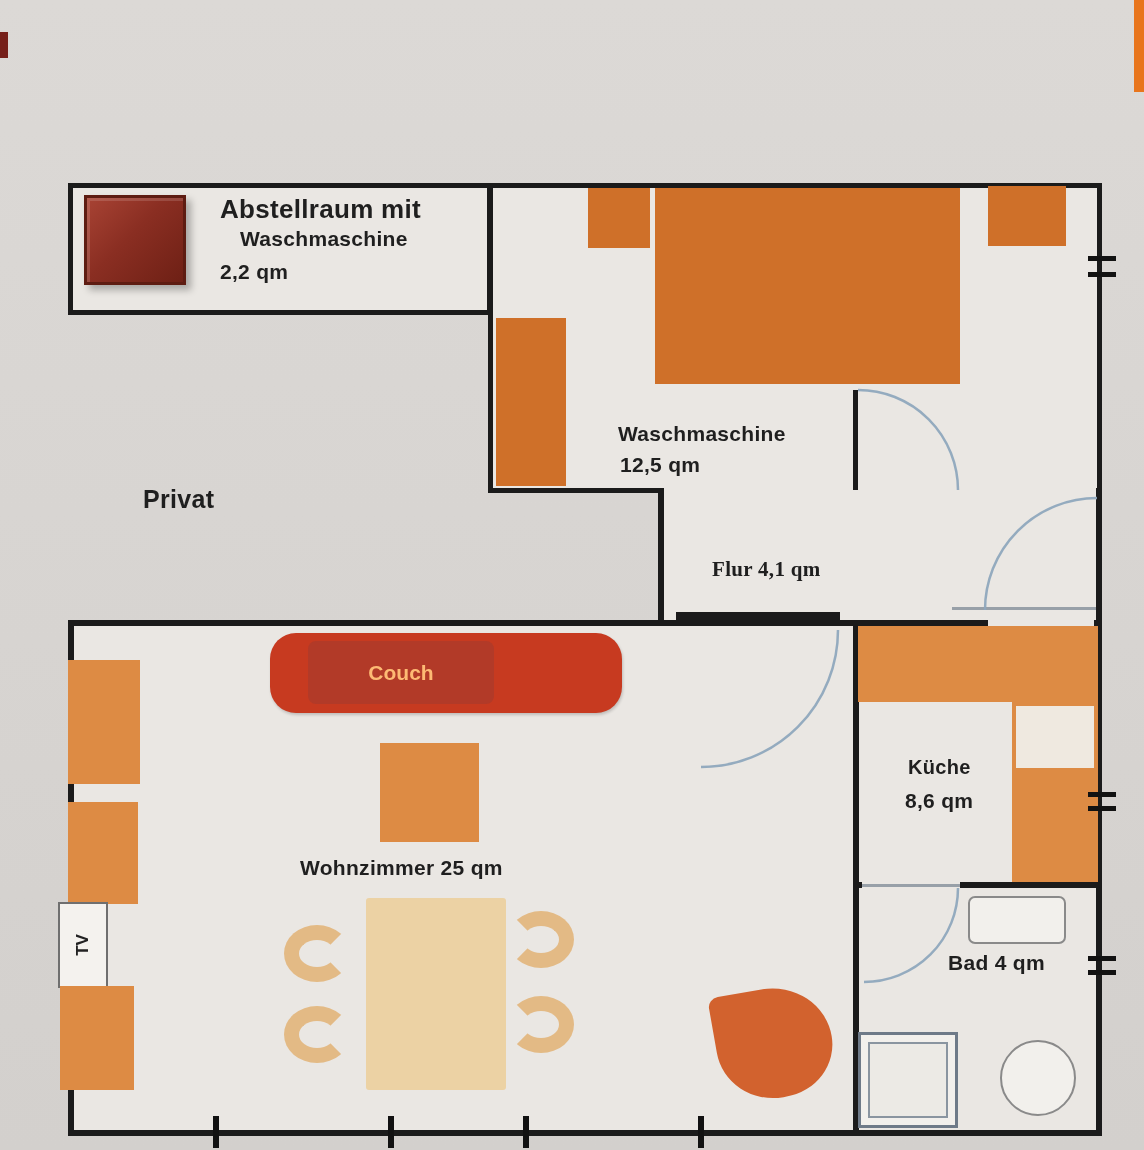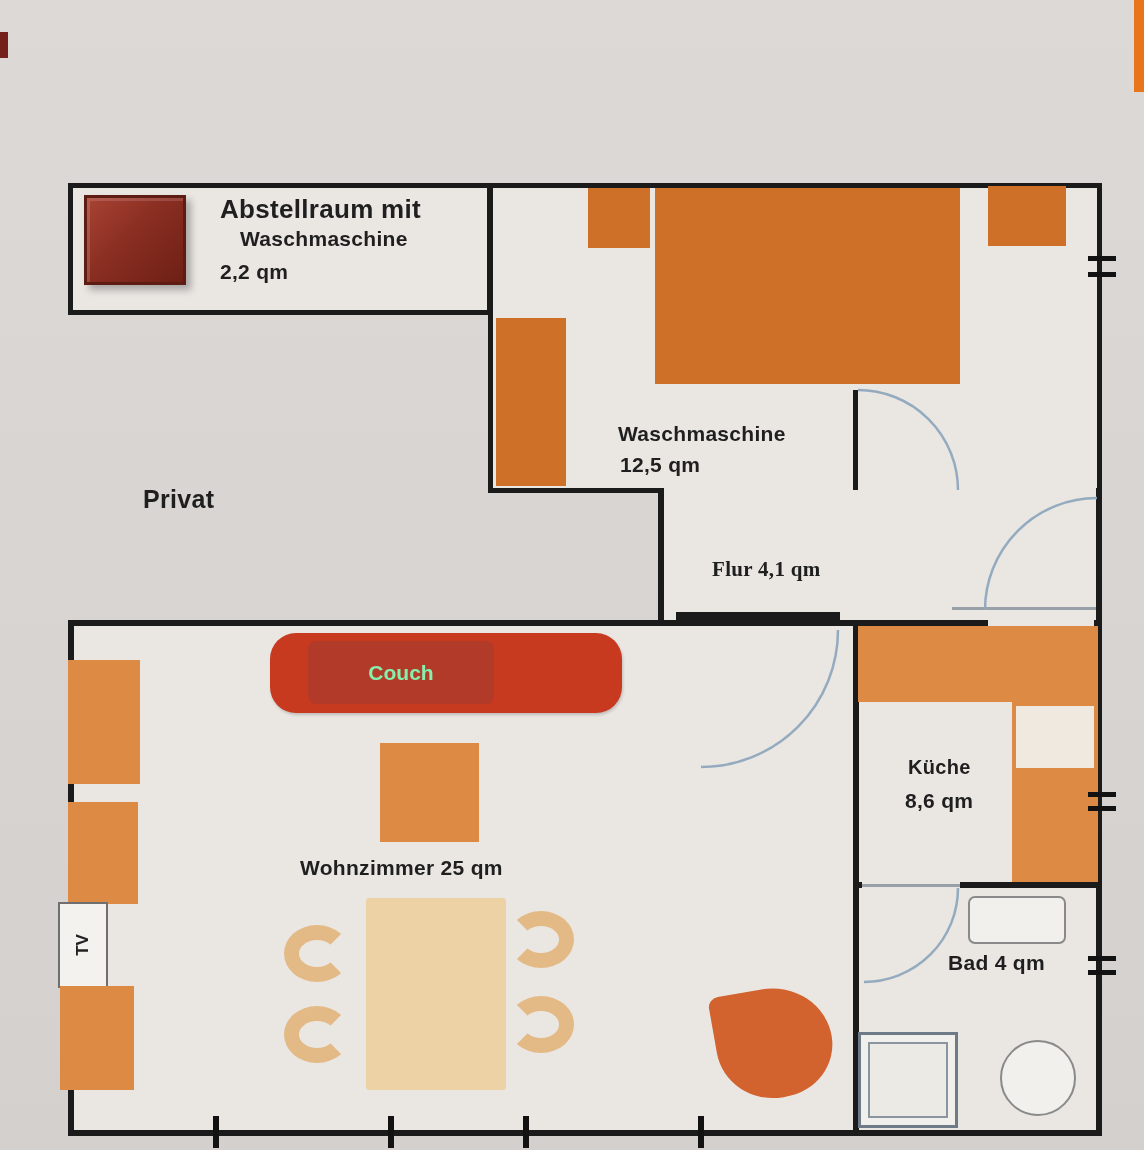--- a/index.html
+++ b/index.html
@@ -25,21 +25,21 @@
   }
   .couch{
     position:absolute; background:var(--couch_red,#c73a20); border-radius:26px;
     box-shadow:1px 2px 3px rgba(0,0,0,.18);
   }
   .couch-inner{
     position:absolute; left:38px; top:8px; width:186px; height:63px;
     background:var(--couch_inner,#b23a28); border-radius:8px;
     display:flex; align-items:center; justify-content:center;
   }
-  .couch-inner span{ font-weight:bold; font-size:21px; color:#86efac;text-align:right; }
+  .couch-inner span{ font-weight:bold; font-size:21px; color:#fdba74;text-align:right; }
   .chair{
     position:absolute; width:66px; height:57px; border:15px solid var(--chair_tan,#e3ba85);
     border-radius:50%; background:transparent;
   }
   .chair.open-right{ border-right-color:transparent; }
   .chair.open-left{ border-left-color:transparent; }
   .fixture{
     position:absolute; background:var(--fixture_fill,#f2f0ec);
     border:2px solid var(--fixture_border,#8a8a8a);
   }

